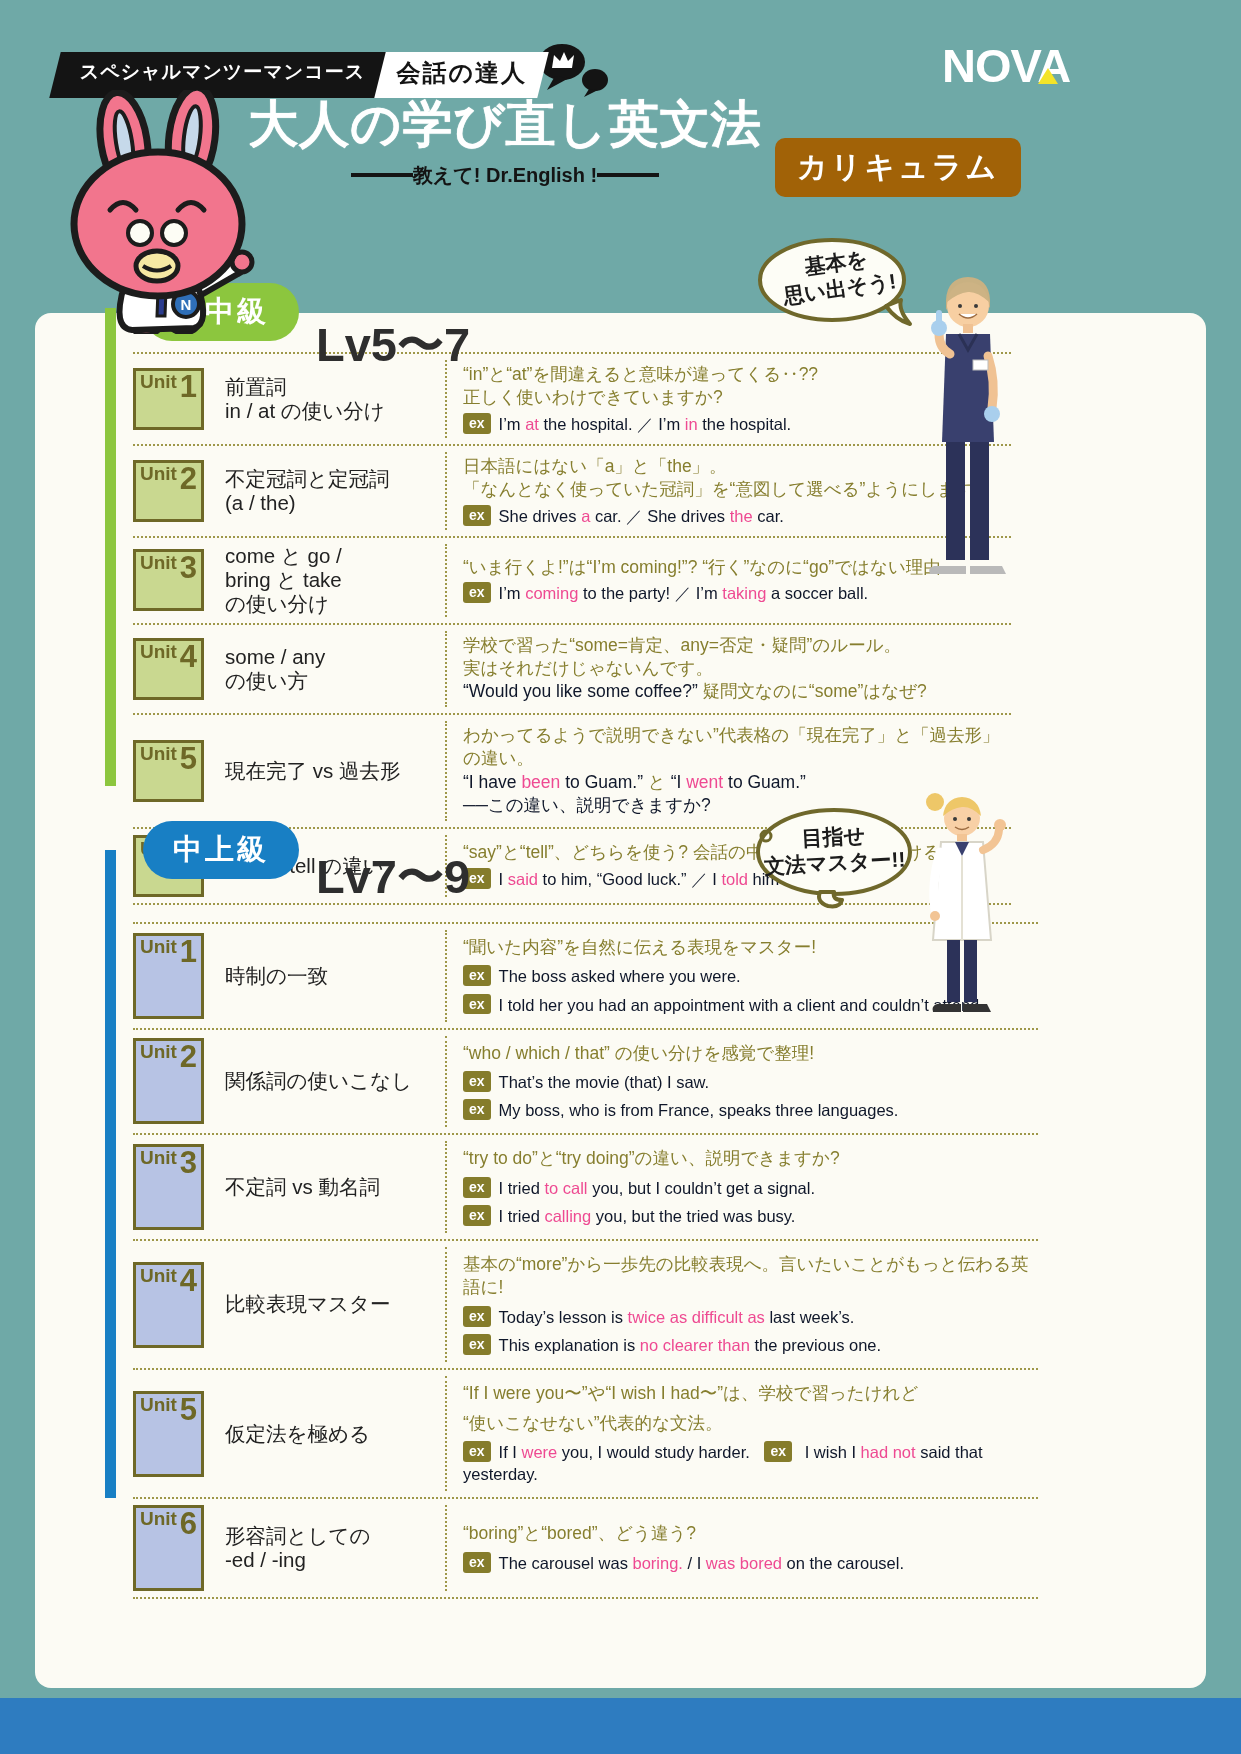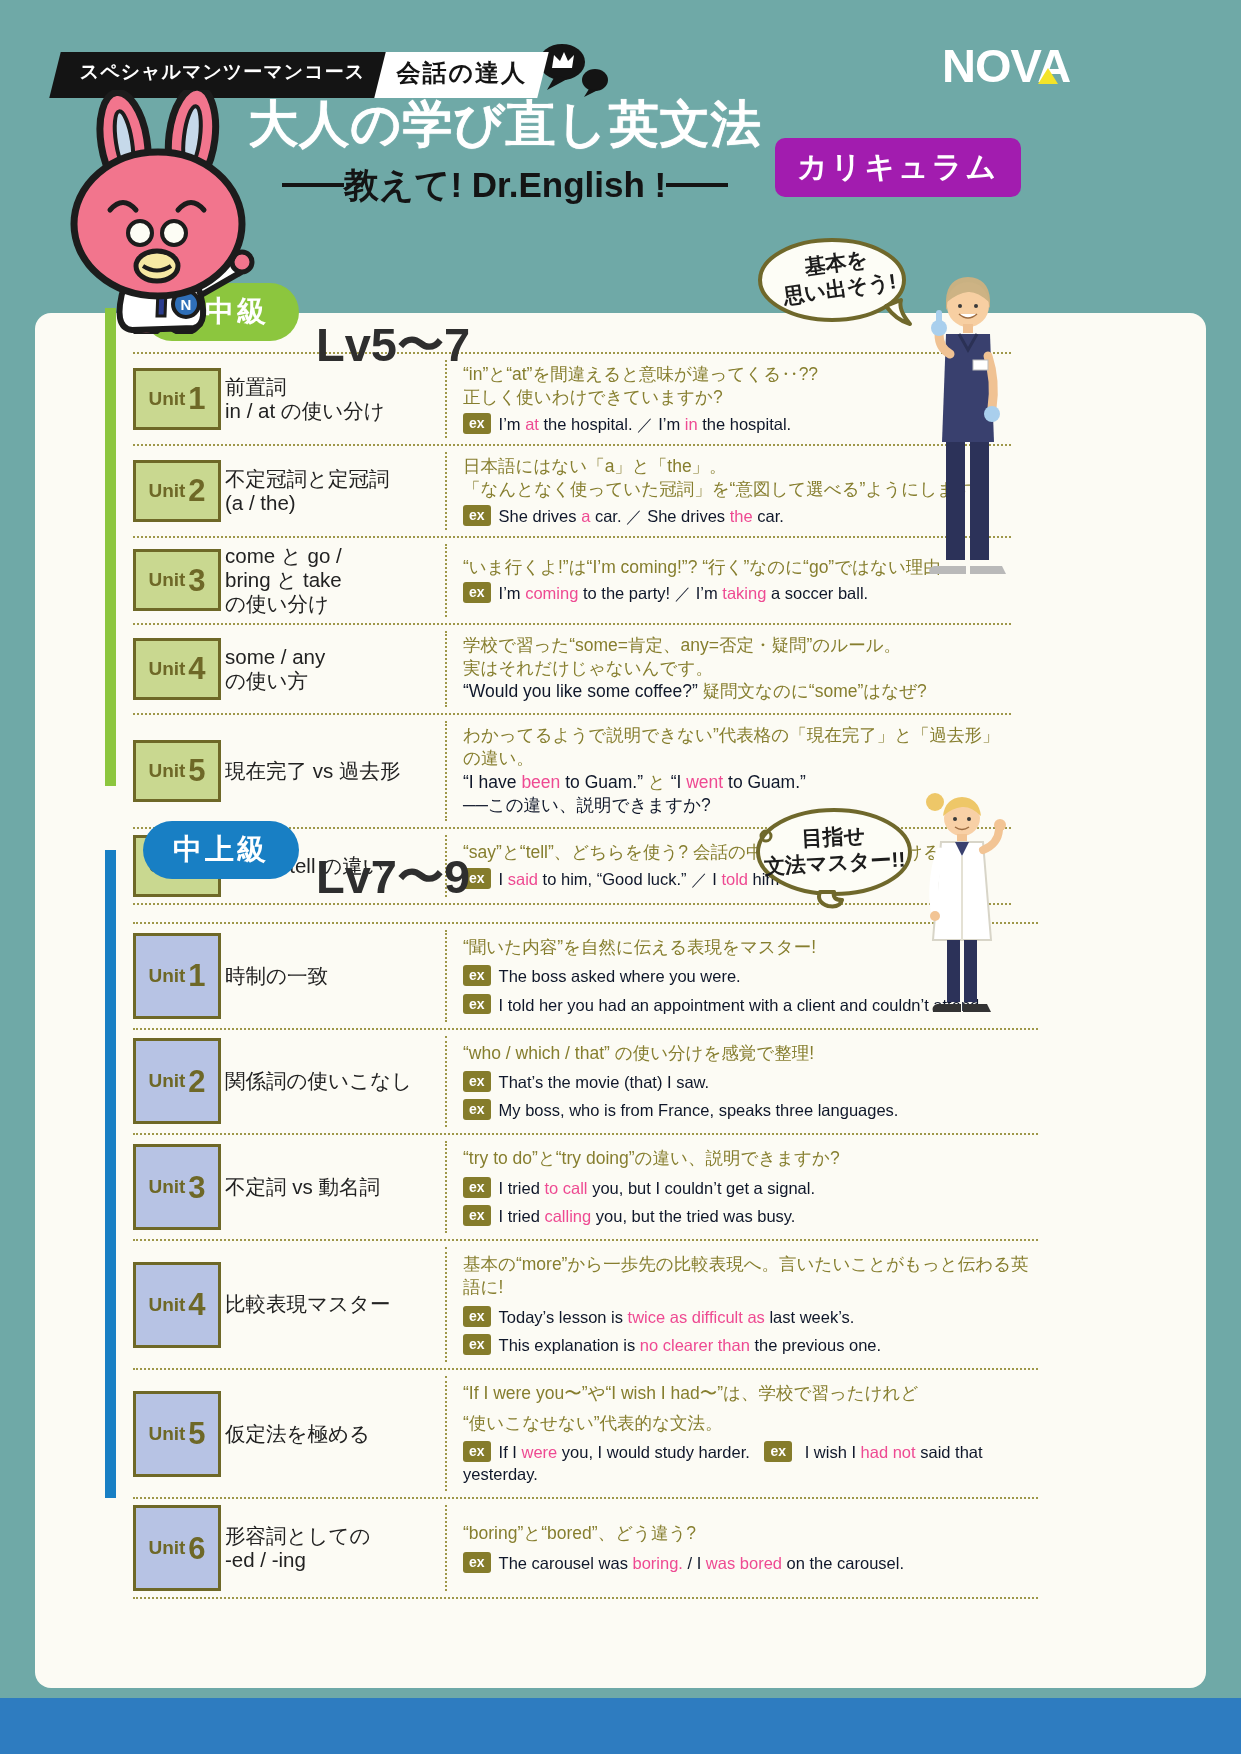--- a/index.html
+++ b/index.html
@@ -13,24 +13,24 @@
   .banner-white{background:#fff;color:#141414;transform:skewX(-14deg);padding:5px 16px;margin-left:-4px;font-size:24px;font-weight:bold;letter-spacing:2px;}
   .banner-white>span{display:inline-block;transform:skewX(14deg);}
   .banner-bubbles{margin-left:-8px;margin-top:-12px;}
 
   .logo{position:absolute;left:942px;top:42px;z-index:4;display:flex;align-items:flex-end;}
   .logo-text{color:#fff;font-size:47px;font-weight:bold;letter-spacing:-1px;line-height:1;}
   .logo-tri{width:0;height:0;border-left:10px solid transparent;border-right:10px solid transparent;border-bottom:16px solid #f4e428;margin-left:-32px;margin-bottom:5px;}
 
   .title-wrap{position:absolute;left:240px;top:96px;width:530px;text-align:center;z-index:4;}
   .page-title{color:#fff;font-size:50px;font-weight:bold;letter-spacing:1px;line-height:1.15;text-shadow:0 0 1px #fff;}
-  .page-subtitle{margin-top:8px;display:flex;align-items:center;justify-content:center;color:#141414;font-size:35px;font-weight:bold;}
+  .page-subtitle{margin-top:8px;display:flex;align-items:center;justify-content:center;color:#141414;font-size:20px;font-weight:bold;}
   .sub-line{display:inline-block;width:62px;height:4px;background:#141414;}
 
-  .curriculum{position:absolute;left:775px;top:138px;background:#a21caf;color:#fff;font-size:30px;font-weight:bold;letter-spacing:3px;padding:9px 22px;border-radius:10px;z-index:4;}
+  .curriculum{position:absolute;left:775px;top:138px;background:#a16207;color:#fff;font-size:30px;font-weight:bold;letter-spacing:3px;padding:9px 22px;border-radius:10px;z-index:4;}
 
   
   .card{position:absolute;left:35px;top:313px;width:1171px;height:1375px;background:#fcfbf4;border-radius:16px;z-index:1;}
 
   
   .accent-bar{position:absolute;width:11px;z-index:3;}
   .bar1{left:105px;top:308px;height:478px;}
   .bar2{left:105px;top:850px;height:648px;}
   .level-pill{position:absolute;color:#fff;font-weight:bold;font-size:29px;letter-spacing:3px;display:flex;align-items:center;justify-content:center;border-radius:30px;width:156px;height:58px;z-index:5;}
   .pill1{left:143px;top:283px;}
@@ -39,21 +39,21 @@
   .range1{left:316px;top:286px;margin-top:28px;}
   .range2{left:316px;top:846px;}
 
   
   .units-table{position:absolute;z-index:2;}
   .table1{left:133px;top:352px;width:878px;}
   .table2{left:133px;top:922px;width:905px;}
   .unit-row{display:flex;border-top:2px dotted #9e9749;padding:6px 0;}
   .units-table .unit-row:last-child{border-bottom:2px dotted #9e9749;}
   .col-badge{width:92px;flex:none;display:flex;align-items:center;}
-  .unit-badge{width:88px;height:62px;border:3px solid #6e6827;display:flex;align-items:center;justify-content:center;gap:3px;color:#6e6827;box-sizing:border-box;}
+  .unit-badge{width:71px;height:62px;border:3px solid #6e6827;display:flex;justify-content:center;gap:3px;color:#6e6827;box-sizing:border-box;}
   .table2 .unit-badge{height:86px;}
   .unit-word{font-size:19px;font-weight:bold;}
   .unit-num{font-size:31px;font-weight:bold;line-height:1;}
   .col-title{width:212px;flex:none;display:flex;flex-direction:column;justify-content:center;font-size:20.5px;color:#222;line-height:1.18;padding-right:8px;}
   .col-content{flex:1;border-left:2px dotted #9e9749;padding:3px 0 3px 16px;display:flex;flex-direction:column;justify-content:center;}
   .line{font-size:17.5px;line-height:1.34;}
   .table2 .line{margin:3px 0;}
   .ex-line{margin-top:3px;font-size:16.5px;}
   .seg-o{color:#867e2e;}
   .seg-d{color:#0f172a;}

